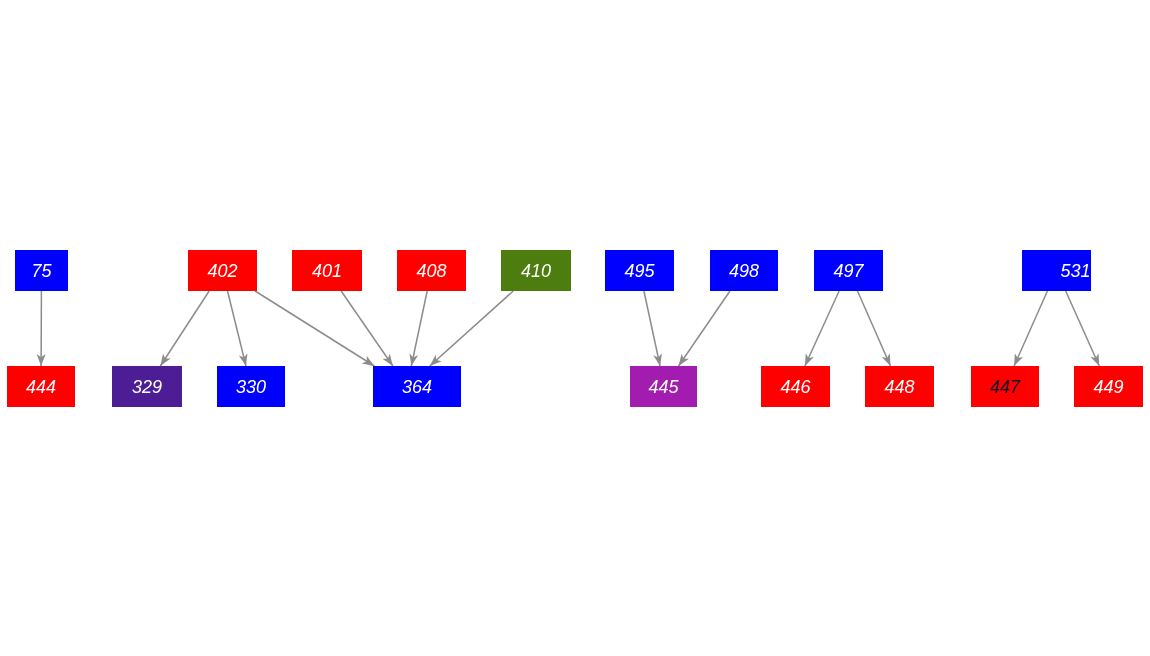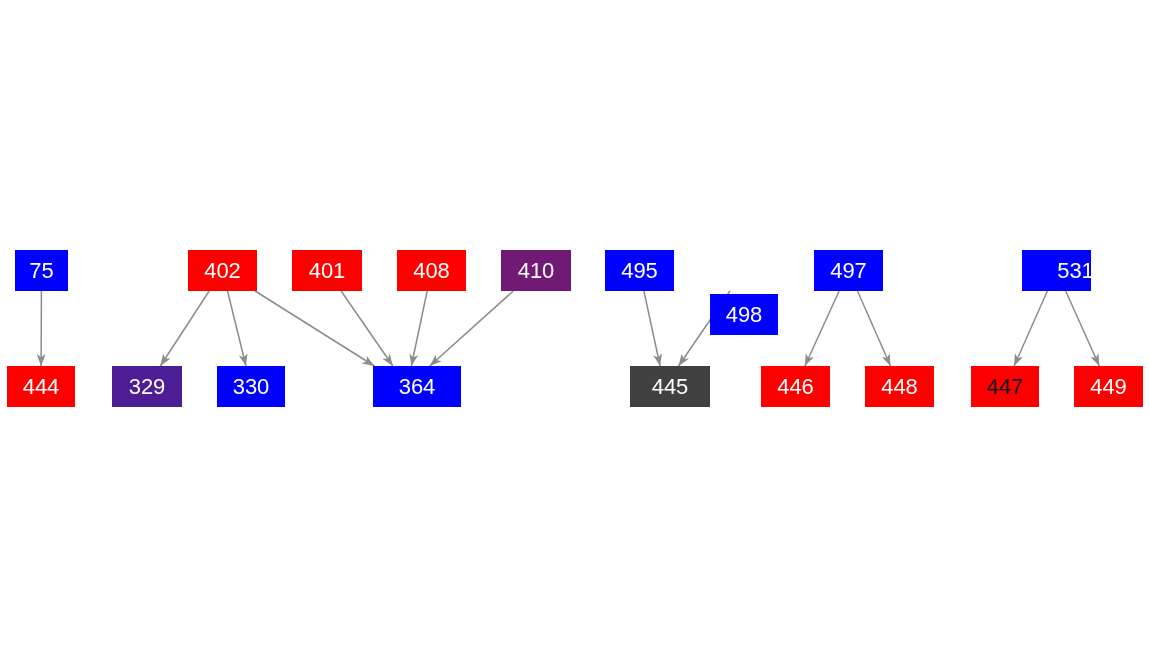--- a/index.html
+++ b/index.html
@@ -28,23 +28,24 @@
   .node {
     position: absolute;
     display: flex;
     align-items: center;
     justify-content: center;
     box-sizing: border-box;
     cursor: pointer;
   }
   .node-label {
     color: #ffffff;
-    font-size: 22px;
+    font-size: 18px;
     line-height: 1;
     user-select: none;
+    font-style: italic;
   }
 </style>
 </head>
 <body>
 
 <div id="canvas" style="width: 1150px; height: 656px; background: rgb(255, 255, 255);">
   <svg id="edges-layer" width="1150" height="656">
       <defs>
         <marker id="arrowhead" viewBox="0 0 12 9" refX="12" refY="4.5" markerWidth="12" markerHeight="9" markerUnits="userSpaceOnUse" orient="auto">
           <path d="M0,0 L12,4.5 L0,9 L3.2,4.5 Z" fill="#8c8c8c"></path>
@@ -70,48 +71,48 @@
       </div>
       <div class="node" style="left: 188px; top: 250px; width: 69px; height: 41px; background: rgb(255, 0, 0);">
         <span class="node-label" style="color: rgb(255, 255, 255);">402</span>
       </div>
       <div class="node" style="left: 292px; top: 250px; width: 70px; height: 41px; background: rgb(255, 0, 0);">
         <span class="node-label" style="color: rgb(255, 255, 255);">401</span>
       </div>
       <div class="node" style="left: 397px; top: 250px; width: 69px; height: 41px; background: rgb(255, 0, 0);">
         <span class="node-label" style="color: rgb(255, 255, 255);">408</span>
       </div>
-      <div class="node" style="left: 501px; top: 250px; width: 70px; height: 41px; background: #701a75;">
+      <div class="node" style="left: 501px; top: 250px; width: 70px; height: 41px; background: #4d7c0f;">
         <span class="node-label" style="color: rgb(255, 255, 255);">410</span>
       </div>
       <div class="node" style="left: 605px; top: 250px; width: 69px; height: 41px; background: rgb(0, 0, 255);">
         <span class="node-label" style="color: rgb(255, 255, 255);">495</span>
       </div>
-      <div class="node" style="left: 710px; top: 250px; width: 68px; height: 41px; background: rgb(0, 0, 255); margin-top: 44px;">
+      <div class="node" style="left: 710px; top: 250px; width: 68px; height: 41px; background: rgb(0, 0, 255);">
         <span class="node-label" style="color: rgb(255, 255, 255);">498</span>
       </div>
       <div class="node" style="left: 814px; top: 250px; width: 69px; height: 41px; background: rgb(0, 0, 255);">
         <span class="node-label" style="color: rgb(255, 255, 255);">497</span>
       </div>
       <div class="node" style="left: 1022px; top: 250px; width: 69px; height: 41px; background: rgb(0, 0, 255);">
         <span class="node-label" style="color: rgb(255, 255, 255); margin-left: 38px;">531</span>
       </div>
       <div class="node" style="left: 7px; top: 366px; width: 68px; height: 41px; background: rgb(255, 0, 0);">
         <span class="node-label" style="color: rgb(255, 255, 255);">444</span>
       </div>
       <div class="node" style="left: 112px; top: 366px; width: 70px; height: 41px; background: #4c1d95; text-align: center;">
         <span class="node-label" style="color: rgb(255, 255, 255);">329</span>
       </div>
       <div class="node" style="left: 217px; top: 366px; width: 68px; height: 41px; background: rgb(0, 0, 255);">
         <span class="node-label" style="color: rgb(255, 255, 255);">330</span>
       </div>
       <div class="node" style="left: 373px; top: 366px; width: 88px; height: 41px; background: rgb(0, 0, 255);">
         <span class="node-label" style="color: rgb(255, 255, 255);">364</span>
       </div>
-      <div class="node" style="left: 630px; top: 366px; width: 80px; height: 41px; background: #404040;">
+      <div class="node" style="left: 630px; top: 366px; width: 67px; height: 41px; background: #a21caf;">
         <span class="node-label" style="color: rgb(255, 255, 255);">445</span>
       </div>
       <div class="node" style="left: 761px; top: 366px; width: 69px; height: 41px; background: rgb(255, 0, 0);">
         <span class="node-label" style="color: rgb(255, 255, 255);">446</span>
       </div>
       <div class="node" style="left: 865px; top: 366px; width: 69px; height: 41px; background: rgb(255, 0, 0);">
         <span class="node-label" style="color: rgb(255, 255, 255);">448</span>
       </div>
       <div class="node" style="left: 971px; top: 366px; width: 68px; height: 41px; background: rgb(255, 0, 0);">
         <span class="node-label" style="color: #0f172a;">447</span>

